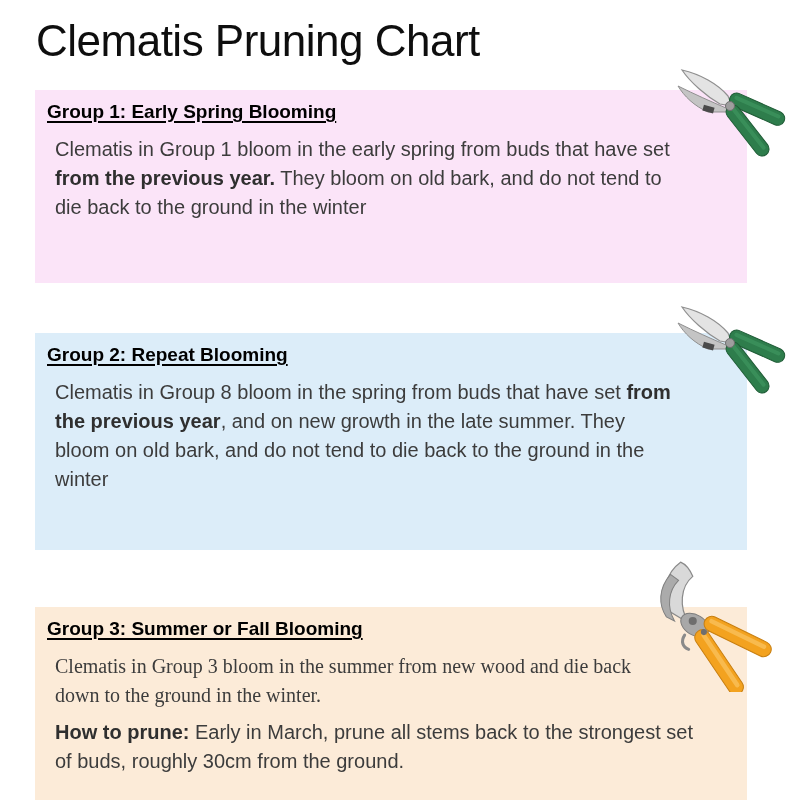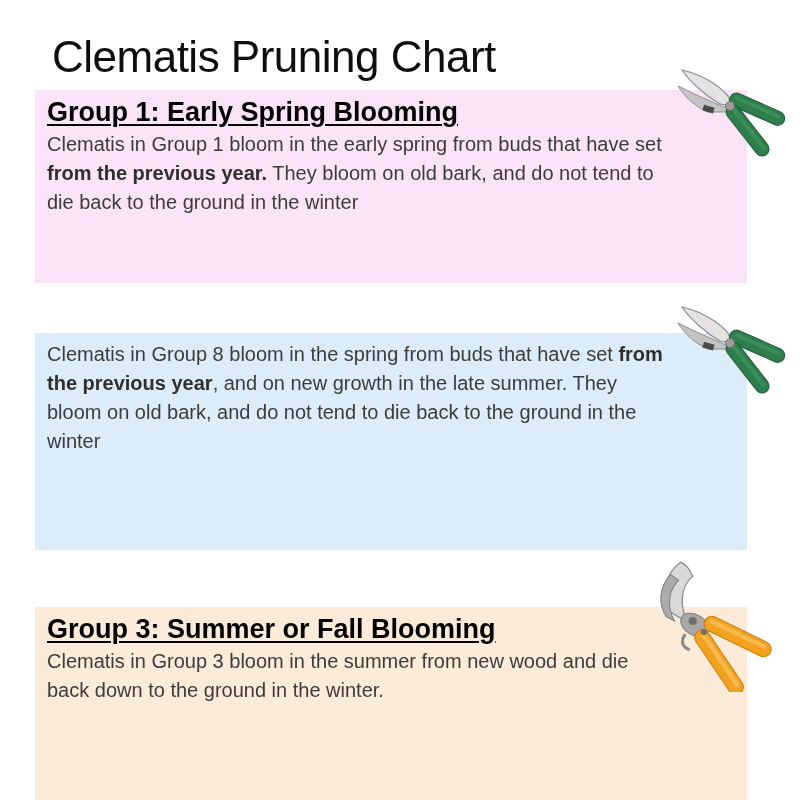--- a/index.html
+++ b/index.html
@@ -8,58 +8,58 @@
     width: 800px;
     height: 800px;
     background: #ffffff;
     font-family: "Liberation Sans", sans-serif;
     overflow: hidden;
   }
   .title {
     position: absolute;
     left: 36px;
     top: 16px;
-    margin: 16px;
+    margin: 0;
     font-size: 44px;
     font-weight: 400;
     color: #0e0e0e;
     letter-spacing: -0.5px;
     white-space: nowrap;
   }
   .card {
     position: absolute;
     left: 35px;
     width: 712px;
     box-sizing: border-box;
     padding: 7px 12px;
   }
   .card-1 { top: 90px;  height: 193px; background: #fbe4f8; }
   .card-2 { top: 333px; height: 217px; background: #dcedf9; }
   .card-3 { top: 607px; height: 201px; background: #fcebd8; }
   .card h2 {
     margin: 0 0 3px 0;
-    font-size: 27px;
+    font-size: 19px;
     line-height: 30px;
     font-weight: 700;
     color: #000000;
     text-decoration: underline;
     text-decoration-thickness: 2px;
     text-underline-offset: 3px;
     white-space: nowrap;
   }
   .card p {
-    margin: 0;
+    margin: 8px;
     font-size: 20px;
     line-height: 29px;
     color: #3c3c3c;
   }
   .card p b { font-weight: 700; color: #2f2f2f; }
   .w-narrow  { max-width: 625px; }
   .w-mid     { max-width: 660px; }
-  .w-body3   { max-width: 605px; }
+  .w-body3   { max-width: 605px; font-family: Liberation Serif, serif; }
   .shears {
     position: absolute;
     pointer-events: none;
   }
   .shears-1 { left: 672px; top: 56px;  width: 124px; height: 112px; }
   .shears-2 { left: 672px; top: 293px; width: 124px; height: 112px; }
   .shears-3 { left: 636px; top: 558px; width: 152px; height: 134px; }
 </style>
 </head>
 <body>
@@ -67,26 +67,28 @@
 <div class="page">
 
   <h1 class="title">Clematis Pruning Chart</h1>
 
   <section class="card card-1">
     <h2>Group 1: Early Spring Blooming</h2>
     <p class="w-narrow"><span>Clematis in Group 1 bloom in the early spring from buds that have set </span><b>from the previous year.</b><span> They bloom on old bark, and do not tend to die back to the ground in the winter</span></p>
   </section>
 
   <section class="card card-2">
+    <h2>Group 2: Repeat Blooming</h2>
     <p class="w-narrow"><span>Clematis in Group 8 bloom in the spring from buds that have set </span><b>from the previous year</b><span>, and on new growth in the late summer. They bloom on old bark, and do not tend to die back to the ground in the winter</span></p>
   </section>
 
   <section class="card card-3">
     <h2>Group 3: Summer or Fall Blooming</h2>
     <p class="w-body3"><span>Clematis in Group 3 bloom in the summer from new wood and die back down to the ground in the winter.</span></p>
+    <p class="w-mid"><b>How to prune:</b><span> Early in March, prune all stems back to the strongest set of buds, roughly 30cm from the ground.</span></p>
   </section>
 
   <svg class="shears shears-1" viewBox="0 0 120 112" aria-hidden="true">
     <path d="M8,14 C26,18 44,28 54,40 L58,50 L46,48 C32,40 16,26 8,14 Z" fill="#e3e3e3" stroke="#8f8f8f" stroke-width="1.2"></path>
     <path d="M4,30 C20,38 38,46 52,52 L60,56 L34,56 C20,50 10,40 4,30 Z" fill="#c4c4c4" stroke="#8f8f8f" stroke-width="1"></path>
     <rect x="29" y="50" width="11" height="6" fill="#4a4a4a" transform="rotate(15 34 53)"></rect>
     <g transform="rotate(24 58 42)">
       <rect x="56" y="35" width="59" height="14" rx="7" fill="#2e7d4c" stroke="#1f5c36" stroke-width="1"></rect>
       <rect x="60" y="38" width="50" height="4" rx="2" fill="#3f9560" opacity="0.7"></rect>
     </g>

